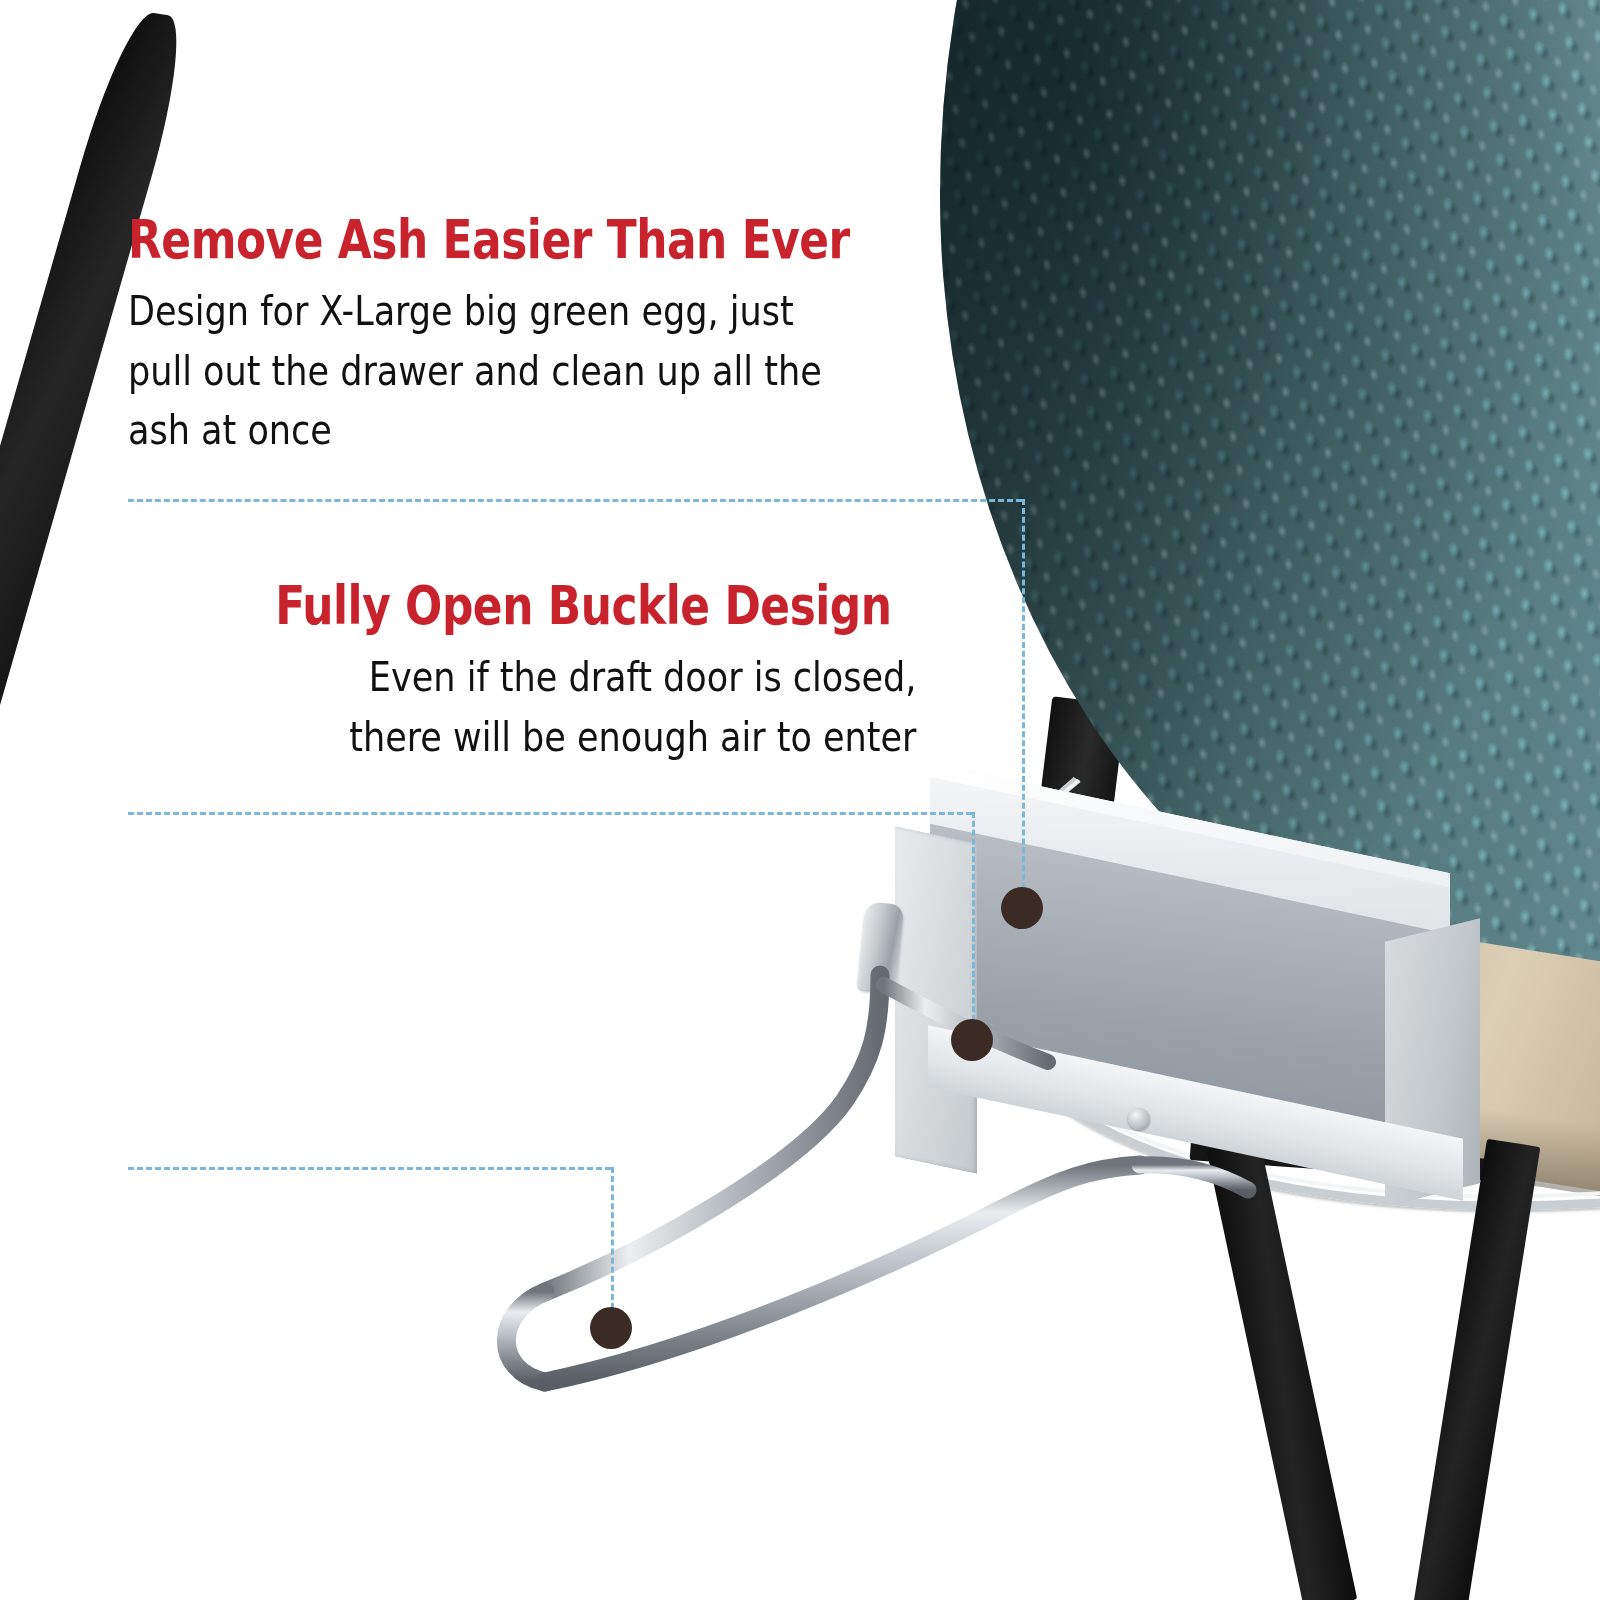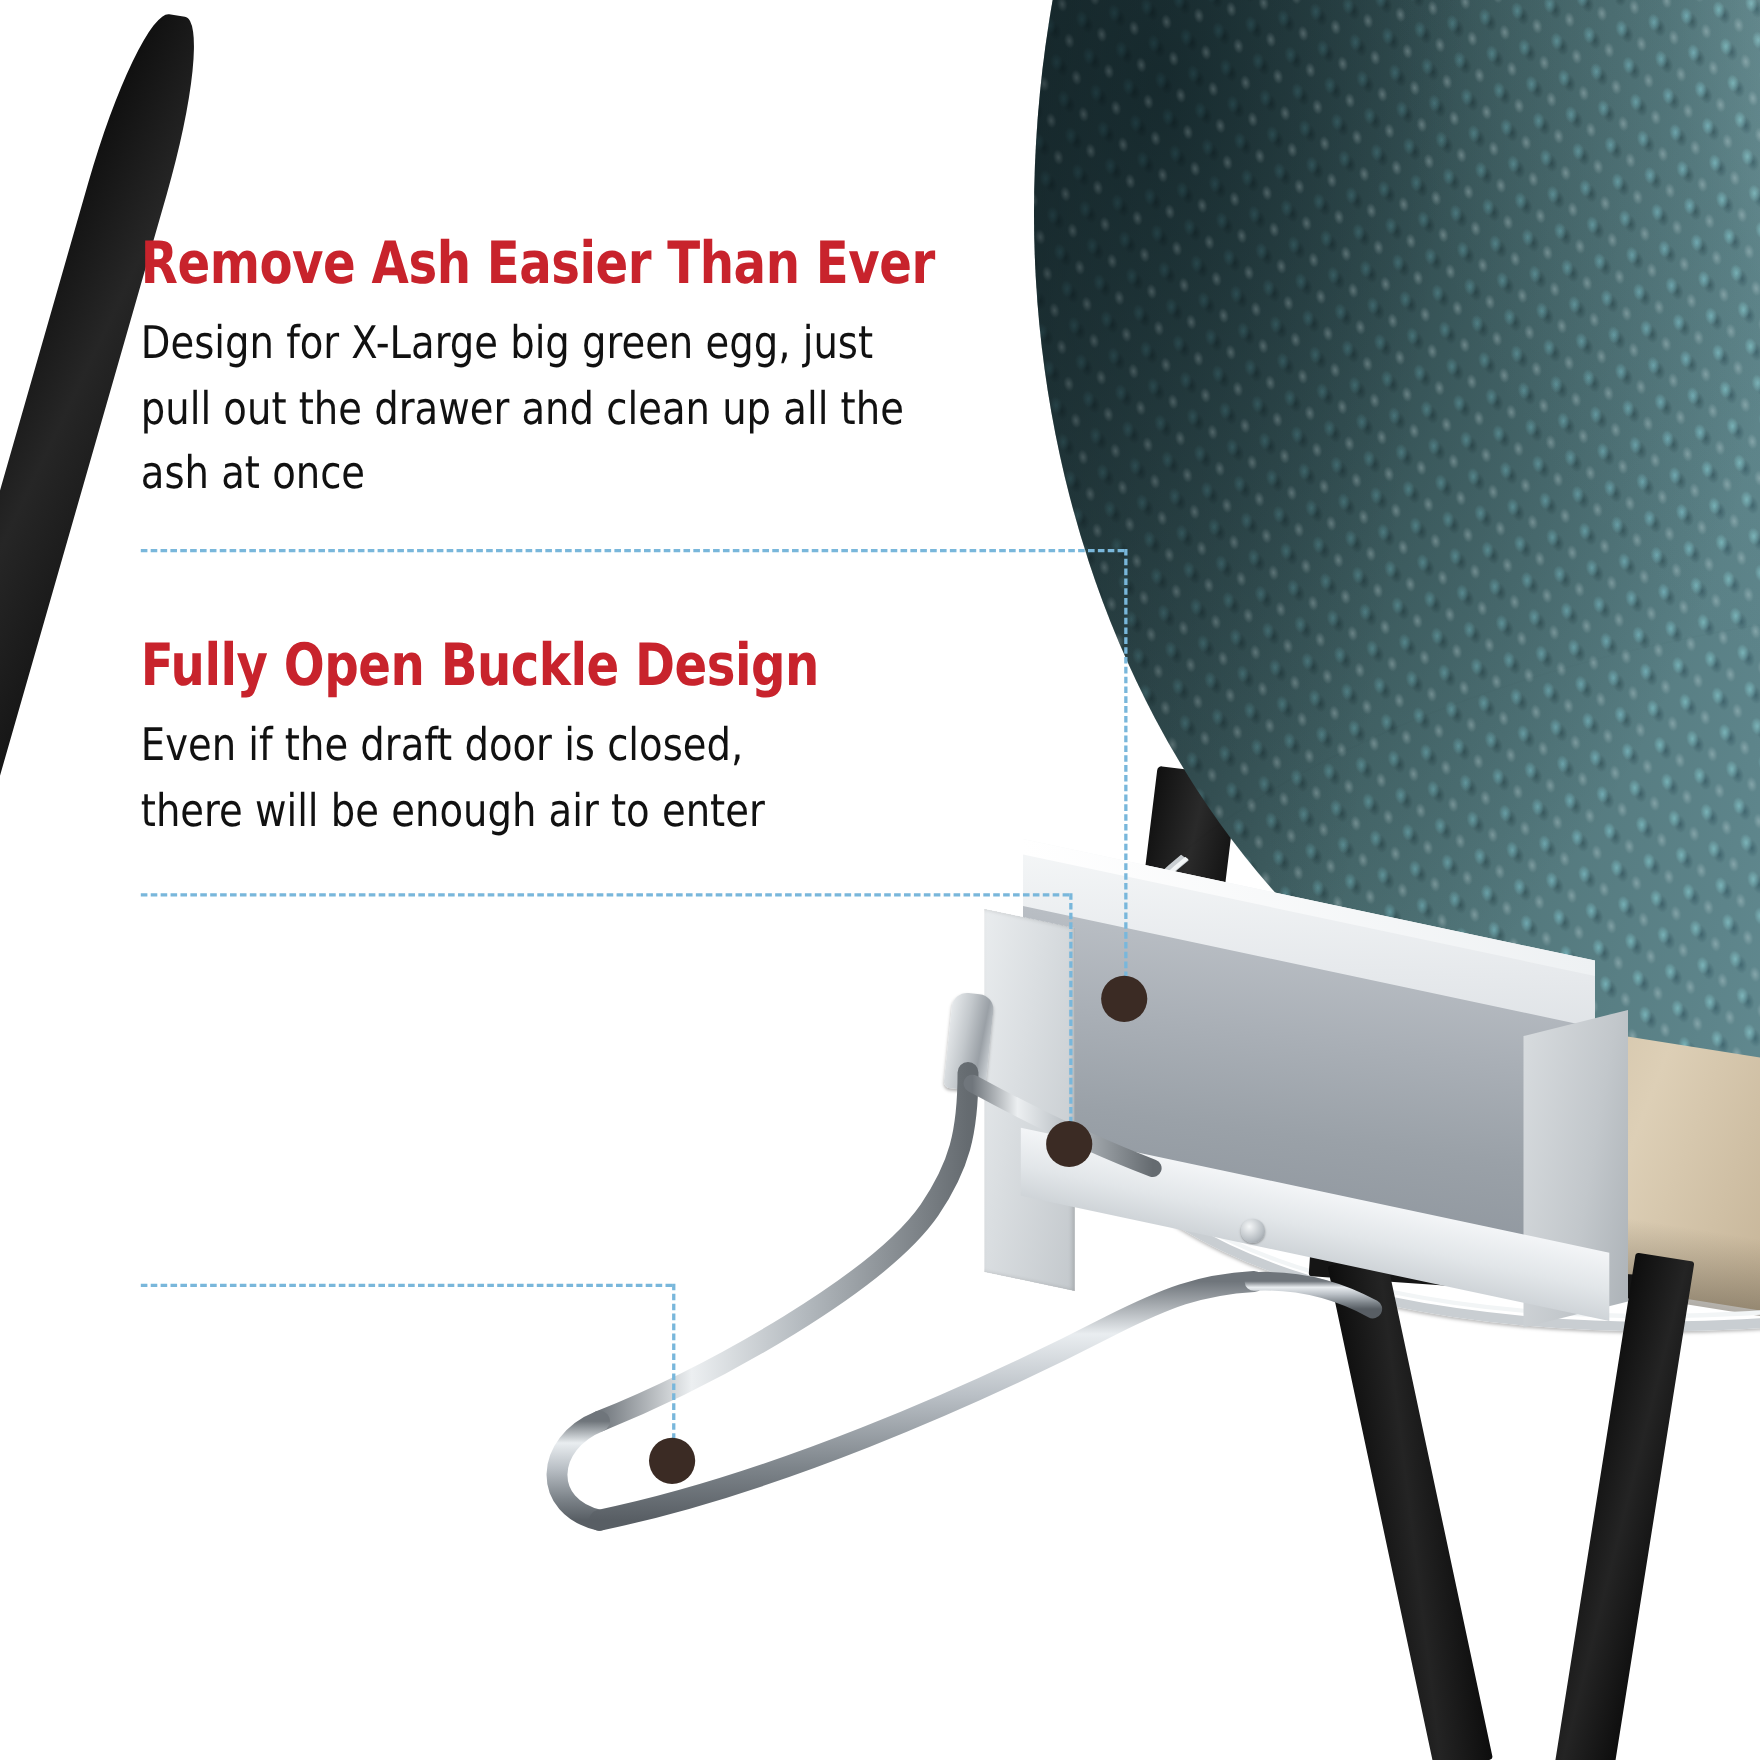--- a/index.html
+++ b/index.html
@@ -191,21 +191,21 @@
     font-family:"DejaVu Sans Condensed","Liberation Sans",sans-serif;
     font-size:41px;
     line-height:1.46;
     font-weight:400;
     transform:scaleX(.95);
     transform-origin:left center;
     margin:0;
   }
 
   #block-1{top:212px;}
-  #block-2{top:578px;}
+  #block-2{top:578px;text-align:right;}
   #block-3{top:880px;}
 
   
   .dash-h{position:absolute;height:0;border-top:3px dashed #79b7db;}
   .dash-v{position:absolute;width:0;border-left:3px dashed #79b7db;}
   .dot{position:absolute;border-radius:50%;background:#3b2b24;}
 </style>
 </head>
 <body>
 

